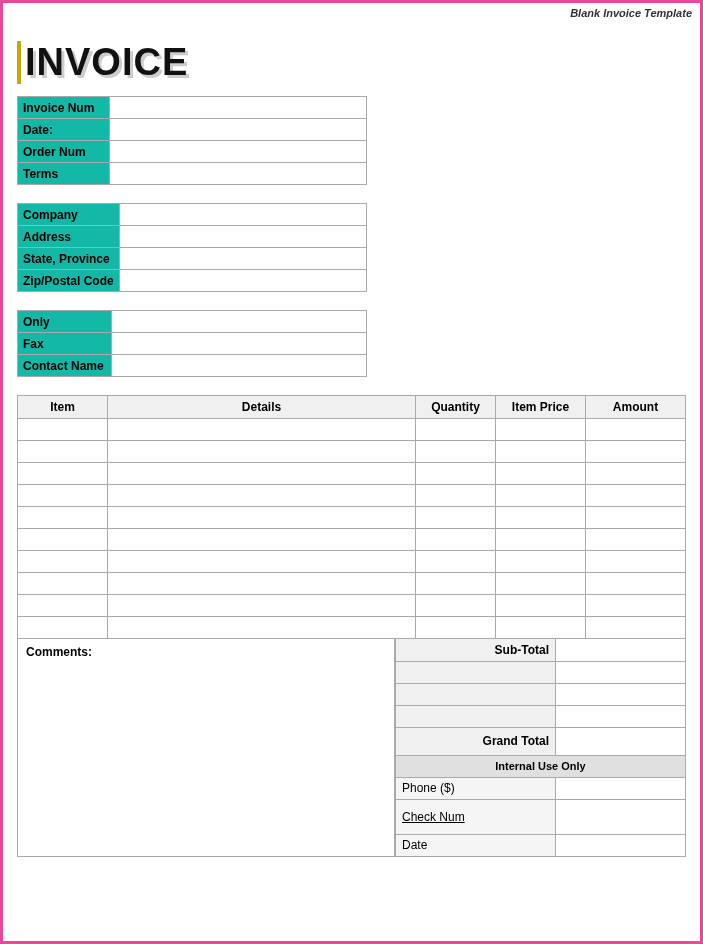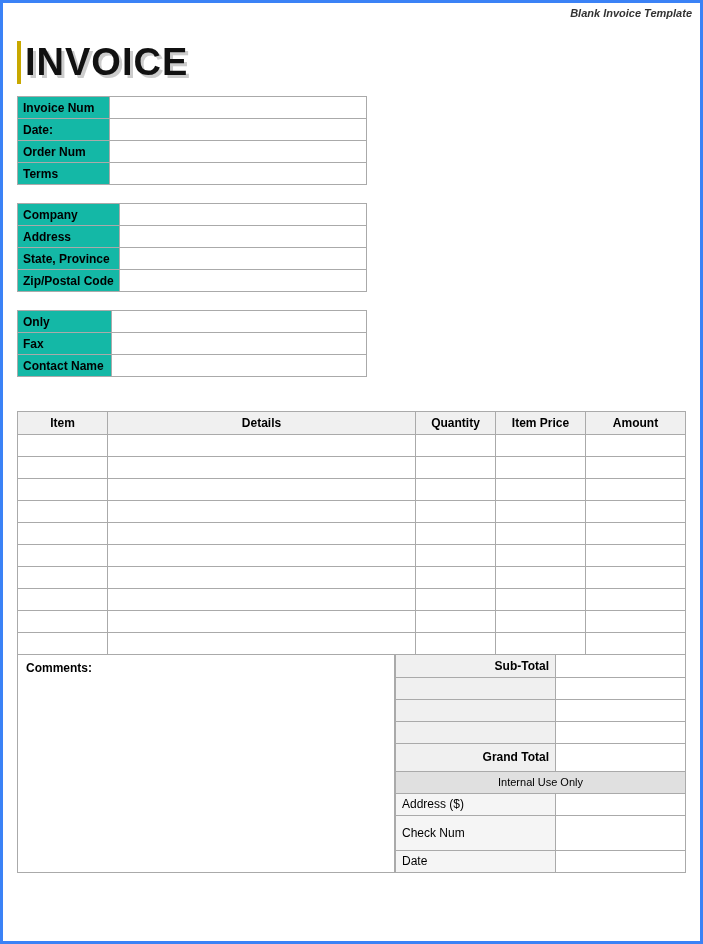--- a/index.html
+++ b/index.html
@@ -7,21 +7,21 @@
       width: 703px;
       min-height: 944px;
       background: #f0f0f0;
       font-family: Arial, sans-serif;
       font-size: 12px;
     }
     .page-wrapper {
       width: 703px;
       min-height: 944px;
       background: white;
-      border: 3px solid #3b82f6;
+      border: 3px solid #ec4899;
       position: relative;
       padding: 10px 14px 14px 14px;
     }
     .top-label {
       position: absolute;
       top: 4px;
       right: 8px;
       font-size: 11px;
       font-style: italic;
       font-weight: bold;
@@ -80,21 +80,20 @@
       width: 250px;
     }
     
     .section-gap { height: 8px; }
 
     
     .items-table {
       width: 100%;
       border-collapse: collapse;
       margin-bottom: 0;
-      margin-top: 16px;
     }
     .items-table th {
       border: 1px solid #aaa;
       padding: 4px 6px;
       background: #f0f0f0;
       text-align: center;
       font-weight: bold;
       font-size: 12px;
     }
     .items-table td {
@@ -297,28 +296,28 @@
         </tr>
         <tr>
           <td style="border:1px solid #aaa; border-top:none; padding:2px 6px; height:22px; background:#f0f0f0;"></td>
           <td style="border:1px solid #aaa; border-top:none; padding:2px 6px; height:22px;"></td>
         </tr>
         <tr>
           <td style="border:1px solid #aaa; border-top:none; background:#f0f0f0; font-weight:bold; text-align:right; padding:2px 6px; height:28px;">Grand Total</td>
           <td style="border:1px solid #aaa; border-top:none; padding:2px 6px; height:22px;"></td>
         </tr>
         <tr>
-          <td colspan="2" style="border:1px solid #aaa; border-top:none; background:#e0e0e0; font-weight:normal; text-align:center; padding:2px 6px; height:22px; font-size:11px;">Internal Use Only</td>
-        </tr>
-        <tr>
-          <td style="border:1px solid #aaa; border-top:none; padding:2px 6px; height:22px; background:#f5f5f5;">Address ($)</td>
-          <td style="border:1px solid #aaa; border-top:none; padding:2px 6px; height:22px;"></td>
-        </tr>
-        <tr>
-          <td style="border:1px solid #aaa; border-top:none; padding:10px 6px; height:22px; background:#f5f5f5;">Check Num</td>
+          <td colspan="2" style="border:1px solid #aaa; border-top:none; background:#e0e0e0; font-weight:bold; text-align:center; padding:2px 6px; height:22px; font-size:11px;">Internal Use Only</td>
+        </tr>
+        <tr>
+          <td style="border:1px solid #aaa; border-top:none; padding:2px 6px; height:22px; background:#f5f5f5;">Phone ($)</td>
+          <td style="border:1px solid #aaa; border-top:none; padding:2px 6px; height:22px;"></td>
+        </tr>
+        <tr>
+          <td style="border:1px solid #aaa; border-top:none; padding:10px 6px; height:22px; background:#f5f5f5;text-decoration:underline;">Check Num</td>
           <td style="border:1px solid #aaa; border-top:none; padding:2px 6px; height:22px;"></td>
         </tr>
         <tr>
           <td style="border:1px solid #aaa; border-top:none; padding:2px 6px; height:22px; background:#f5f5f5;">Date</td>
           <td style="border:1px solid #aaa; border-top:none; padding:2px 6px; height:22px;"></td>
         </tr>
       </tbody>
         </table>
     </div>
   </div>

